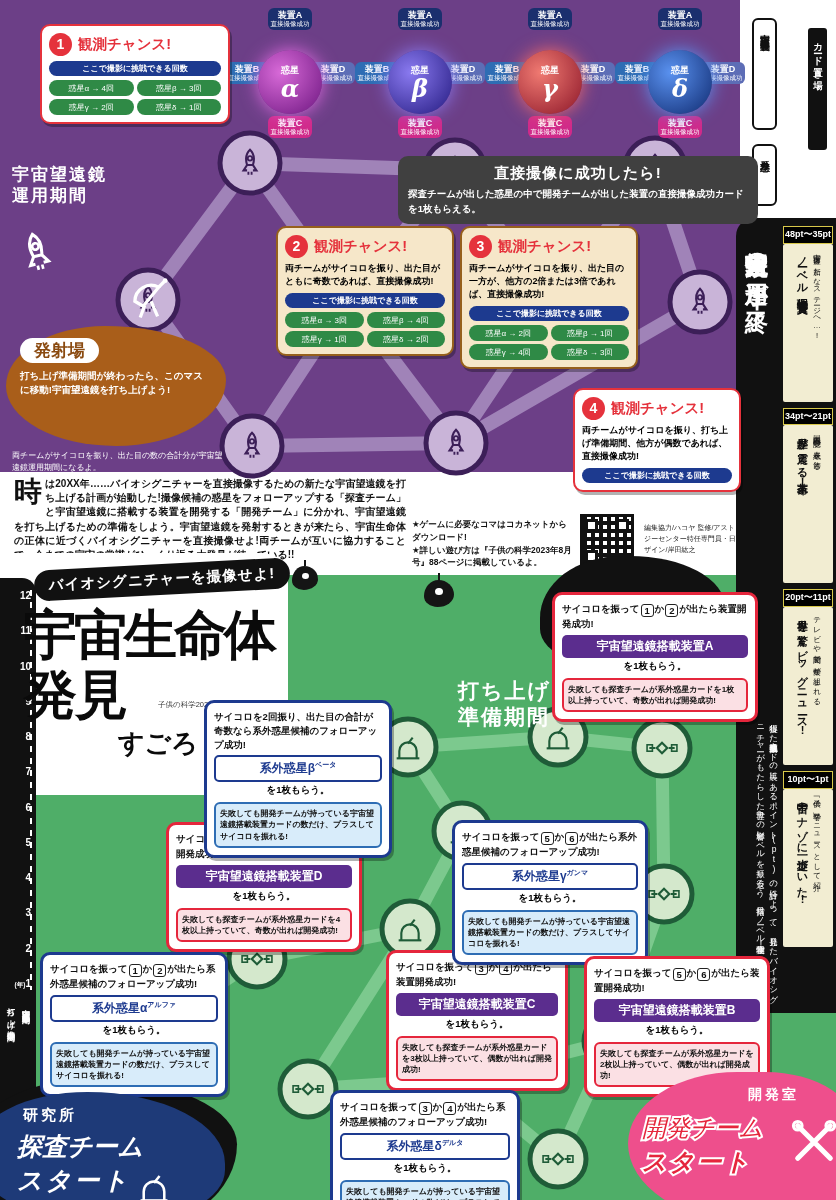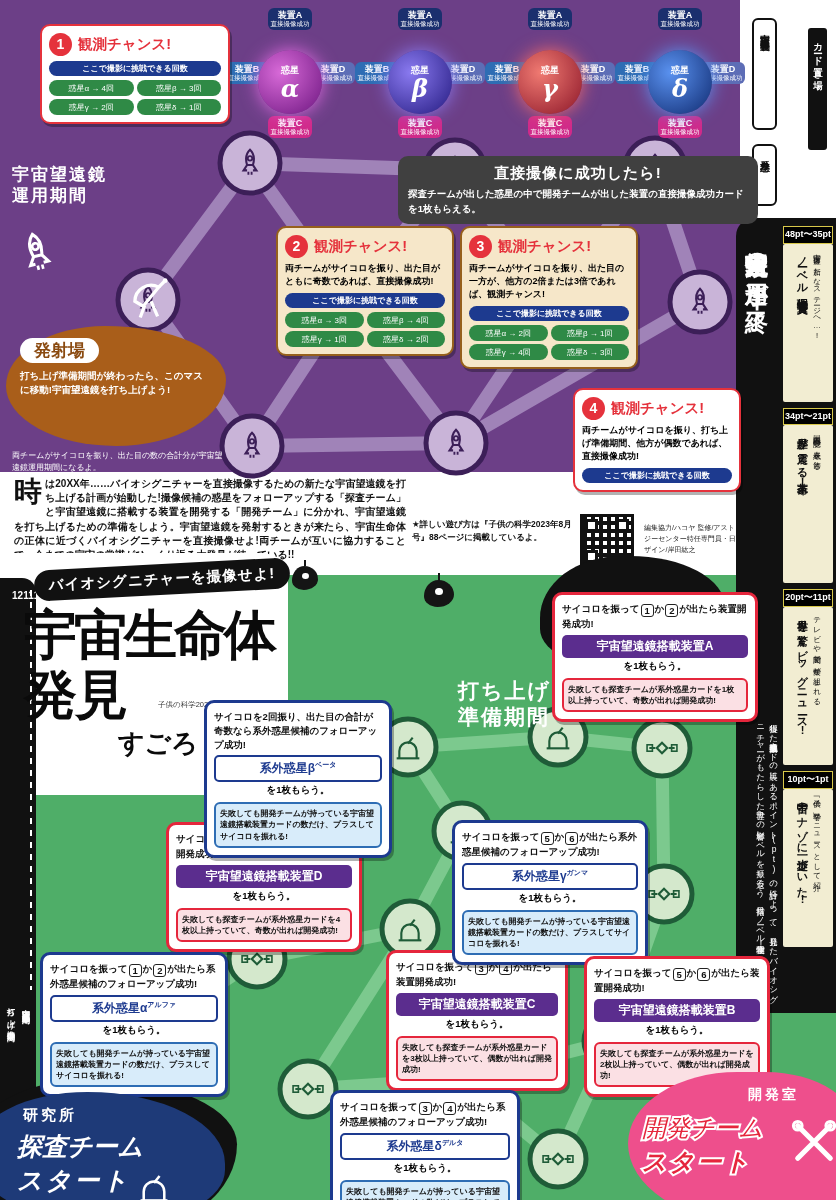--- a/index.html
+++ b/index.html
@@ -80,21 +80,21 @@
 .tiers{position:absolute;right:3px;top:8px;width:50px;display:flex;flex-direction:column;gap:6px}
 .trange{background:#000;border:1.5px solid #d8c84a;color:#fff;font-size:9px;font-weight:bold;text-align:center;padding:2px 1px;line-height:1.3}
 .tbox{background:#f2edd2;height:158px;display:flex;justify-content:center;gap:2px;padding:4px 0;border-radius:2px}
 .tbig{font-size:11px;font-weight:bold;color:#111}
 .tsmall{font-size:7.5px;color:#111}
 
 .cardv{position:absolute;border:2px solid #111;border-radius:6px;color:#111;font-size:9.5px;font-weight:bold;padding:6px 4px;background:#fff}
 .slot{position:absolute;background:#111;color:#fff;font-size:9.5px;font-weight:bold;padding:8px 3px;border-radius:3px}
 
 .scale{left:0;top:578px;width:36px;height:556px;background:#111;border-radius:0 14px 14px 0;z-index:2}
-.snums{position:absolute;left:12px;top:12px;width:27px;height:400px;display:flex;flex-direction:row;justify-content:space-between}
+.snums{position:absolute;left:4px;top:12px;width:27px;height:400px;display:flex;flex-direction:column;justify-content:space-between}
 .snums div{color:#fff;font-size:10px;font-weight:bold;text-align:right}
 .yr{font-size:6.5px;letter-spacing:0}
 .sline{position:absolute;left:30px;top:12px;width:2px;height:400px;background:repeating-linear-gradient(#fff 0 6px,transparent 6px 12px)}
 .slabels{position:absolute;left:4px;top:424px;height:125px;display:flex;gap:4px}
 .slabels span{color:#fff;font-size:8px;font-weight:bold}
 
 .blk1{left:-35px;top:1080px;width:272px;height:150px;background:#111;border-radius:48% 52% 40% 55%;z-index:3}
 .research{left:-25px;top:1092px;width:250px;height:130px;background:#1e3a78;border-radius:45% 55% 40% 50%;z-index:4;color:#fff}
 .research .place{position:absolute;left:48px;top:14px;font-size:15px;font-weight:bold;letter-spacing:3px}
 .research .team{position:absolute;left:42px;top:38px;font-size:25px;font-weight:bold;font-style:italic}
@@ -328,21 +328,21 @@
       <div class="cpill">惑星β → 4回</div>
       <div class="cpill">惑星γ → 1回</div>
       <div class="cpill">惑星δ → 2回</div>
     </div>
   </div>
   <div class="abs chance tan" style="left:460px;top:226px;width:178px">
     <div class="chead">
         <div class="cnum">3</div>
         <div class="ctitle">観測チャンス!</div>
       </div>
-    <div class="cbody">両チームがサイコロを振り、出た目の一方が、他方の2倍または3倍であれば、観測チャンス!</div>
+    <div class="cbody">両チームがサイコロを振り、出た目の一方が、他方の2倍または3倍であれば、直接撮像成功!</div>
     <div class="chead2">ここで撮影に挑戦できる回数</div>
     <div class="cgrid">
       <div class="cpill">惑星α → 2回</div>
       <div class="cpill">惑星β → 1回</div>
       <div class="cpill">惑星γ → 4回</div>
       <div class="cpill">惑星δ → 3回</div>
     </div>
   </div>
   <div class="abs chance" style="left:573px;top:388px;width:168px">
     <div class="chead">
@@ -364,20 +364,21 @@
   <div class="abs lpad">
     <span class="lp-title">発射場</span>
     <div class="lp-body">打ち上げ準備期間が終わったら、このマスに移動!宇宙望遠鏡を打ち上げよう!</div>
   </div>
   <div class="abs lp-note">両チームがサイコロを振り、出た目の数の合計分が宇宙望遠鏡運用期間になるよ。</div>
 
   <div class="abs intro">
     <span class="lead">時</span><span>は20XX年……バイオシグニチャーを直接撮像するための新たな宇宙望遠鏡を打ち上げる計画が始動した!撮像候補の惑星をフォローアップする「探査チーム」と宇宙望遠鏡に搭載する装置を開発する「開発チーム」に分かれ、宇宙望遠鏡を打ち上げるための準備をしよう。宇宙望遠鏡を発射するときが来たら、宇宙生命体の正体に近づくバイオシグニチャーを直接撮像せよ!両チームが互いに協力することで、今までの宇宙の常識がひっくり返る大発見が待っている!!</span>
   </div>
   <div class="abs notes">
+    <div>★ゲームに必要なコマはコカネットからダウンロード!</div>
       <div>★詳しい遊び方は『子供の科学2023年8月号』88ページに掲載しているよ。</div>
   </div>
   <div class="abs qr">
     <i style="left:2px;top:2px"></i>
       <i style="right:2px;top:2px"></i>
       <i style="left:2px;bottom:2px"></i>
   </div>
   <div class="abs credits">編集協力/ハコヤ 監修/アストロバイオロジーセンター特任専門員・日下部展彦 デザイン/岸田紘之</div>
 
   <div class="abs titleblob"></div>

